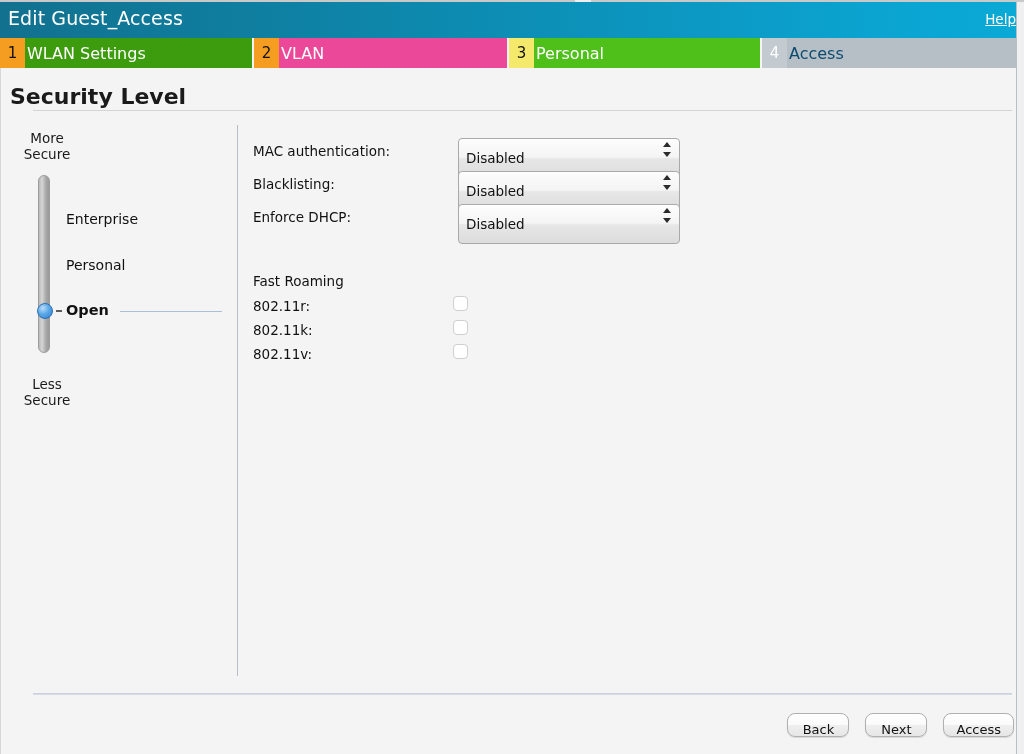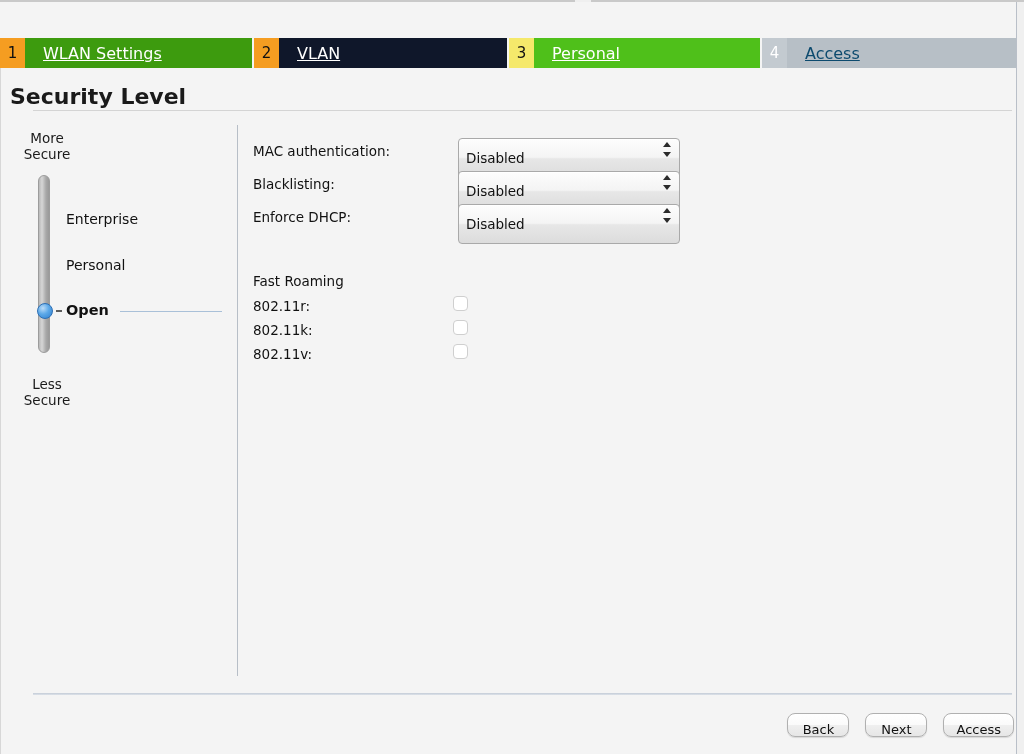--- a/index.html
+++ b/index.html
@@ -87,34 +87,33 @@
     justify-content: center;
     font-size: 15px;
     font-weight: 400;
     color: #111111;
     box-sizing: border-box;
   }
   .step-label {
     flex: 1;
     display: flex;
     align-items: center;
-    padding-left: 18px;
+    padding-left: 2px;
     font-size: 16px;
     color: #ffffff;
     white-space: nowrap;
     box-sizing: border-box;
-    text-decoration: underline;
   }
   .step.s1 { width: 254px; }
   .step.s1 .step-num   { background: #f59d21; }
   .step.s1 .step-label { background: #3d9b0e; border-right: 2px solid #f4f4f4; }
 
   .step.s2 { width: 255px; }
   .step.s2 .step-num   { background: #f59d21; }
-  .step.s2 .step-label { background: #0f172a; border-right: 2px solid #f4f4f4; }
+  .step.s2 .step-label { background: #ec4899; border-right: 2px solid #f4f4f4; }
 
   .step.s3 { width: 253px; }
   .step.s3 .step-num   { background: #f5e96b; }
   .step.s3 .step-label { background: #52c41a; background: #4cbb17; background: #4fc01a; border-right: 2px solid #f4f4f4; }
 
   .step.s4 { width: 262px; }
   .step.s4 .step-num   { background: #c3cad0; color: #ffffff; }
   .step.s4 .step-label { background: #b7bfc6; color: #0c4a6e; }
 
   
@@ -369,20 +368,24 @@
 </style>
 </head>
 <body>
 
 <div id="app">
 
   <div class="top-strip">
     <div class="top-strip-notch"></div>
   </div>
 
+  <div class="titlebar">
+    <div class="titlebar-title">Edit Guest_Access</div>
+    <a class="help-link">Help</a>
+  </div>
 
   <div class="stepbar">
 
     <div class="step s1">
       <div class="step-num">1</div>
       <div class="step-label">WLAN Settings</div>
     </div>
 
     <div class="step s2">
       <div class="step-num">2</div>

